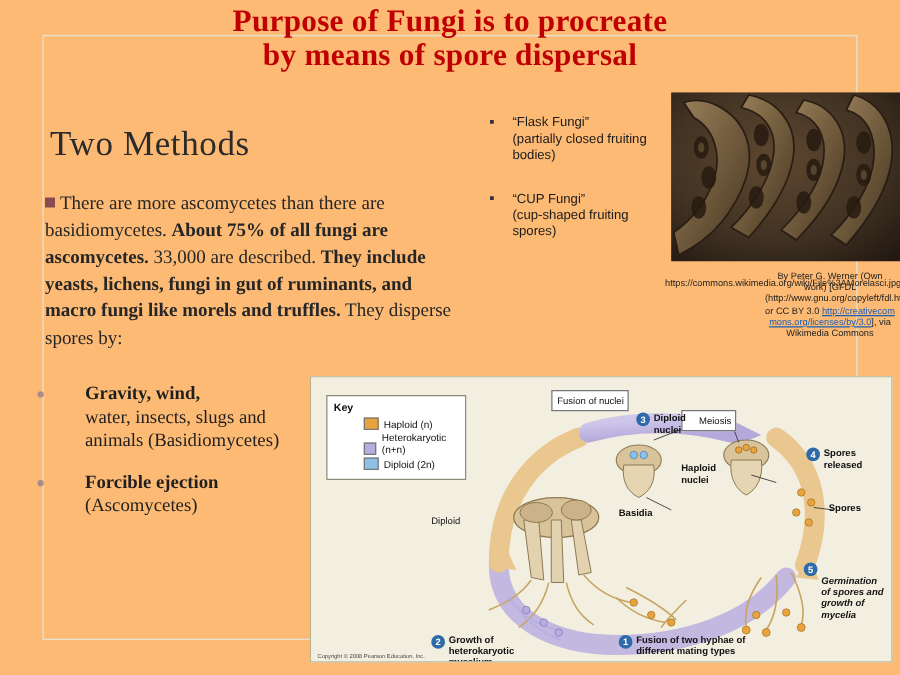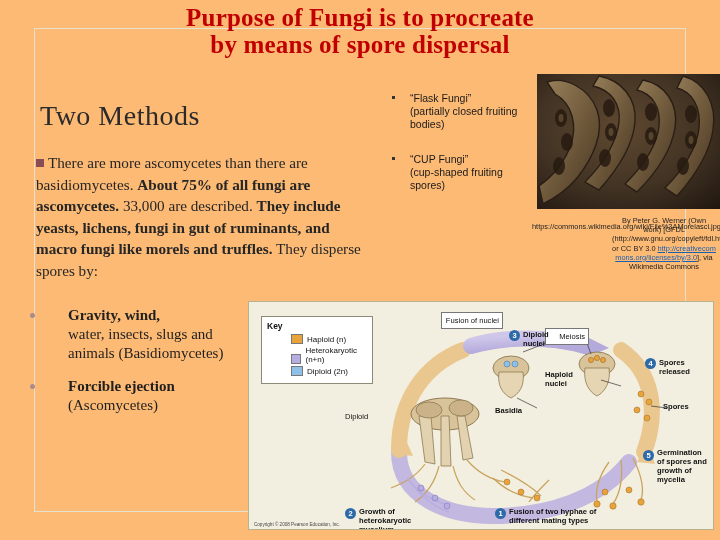--- a/index.html
+++ b/index.html
@@ -476,21 +476,21 @@
     <div class="dlabel" style="left:96px;top:110px;">Diploid</div>
     <div class="dlabel bold" style="left:414px;top:100px;">Spores</div>
 
     <div class="numdot" style="left:260px;top:28px;">3</div>
     <div class="dlabel bold" style="left:274px;top:28px;width:44px;">Diploid nuclei</div>
 
     <div class="numdot" style="left:396px;top:56px;">4</div>
     <div class="dlabel bold" style="left:410px;top:56px;width:42px;">Spores released</div>
 
     <div class="numdot" style="left:394px;top:148px;">5</div>
-    <div class="dlabel bold" style="left:408px;top:146px;width:52px;">Germination of spores and growth of mycelia</div>
+    <div class="dlabel bold" style="left:408px;top:158px;width:52px;font-style:italic;">Germination of spores and growth of mycelia</div>
 
     <div class="numdot" style="left:246px;top:206px;">1</div>
     <div class="dlabel bold" style="left:260px;top:205px;width:98px;">Fusion of two hyphae of different mating types</div>
 
     <div class="numdot" style="left:96px;top:206px;">2</div>
     <div class="dlabel bold" style="left:110px;top:205px;width:74px;">Growth of heterokaryotic mycelium</div>
 
     <div class="copyright">Copyright © 2008 Pearson Education, Inc.</div>
   </div>
 

